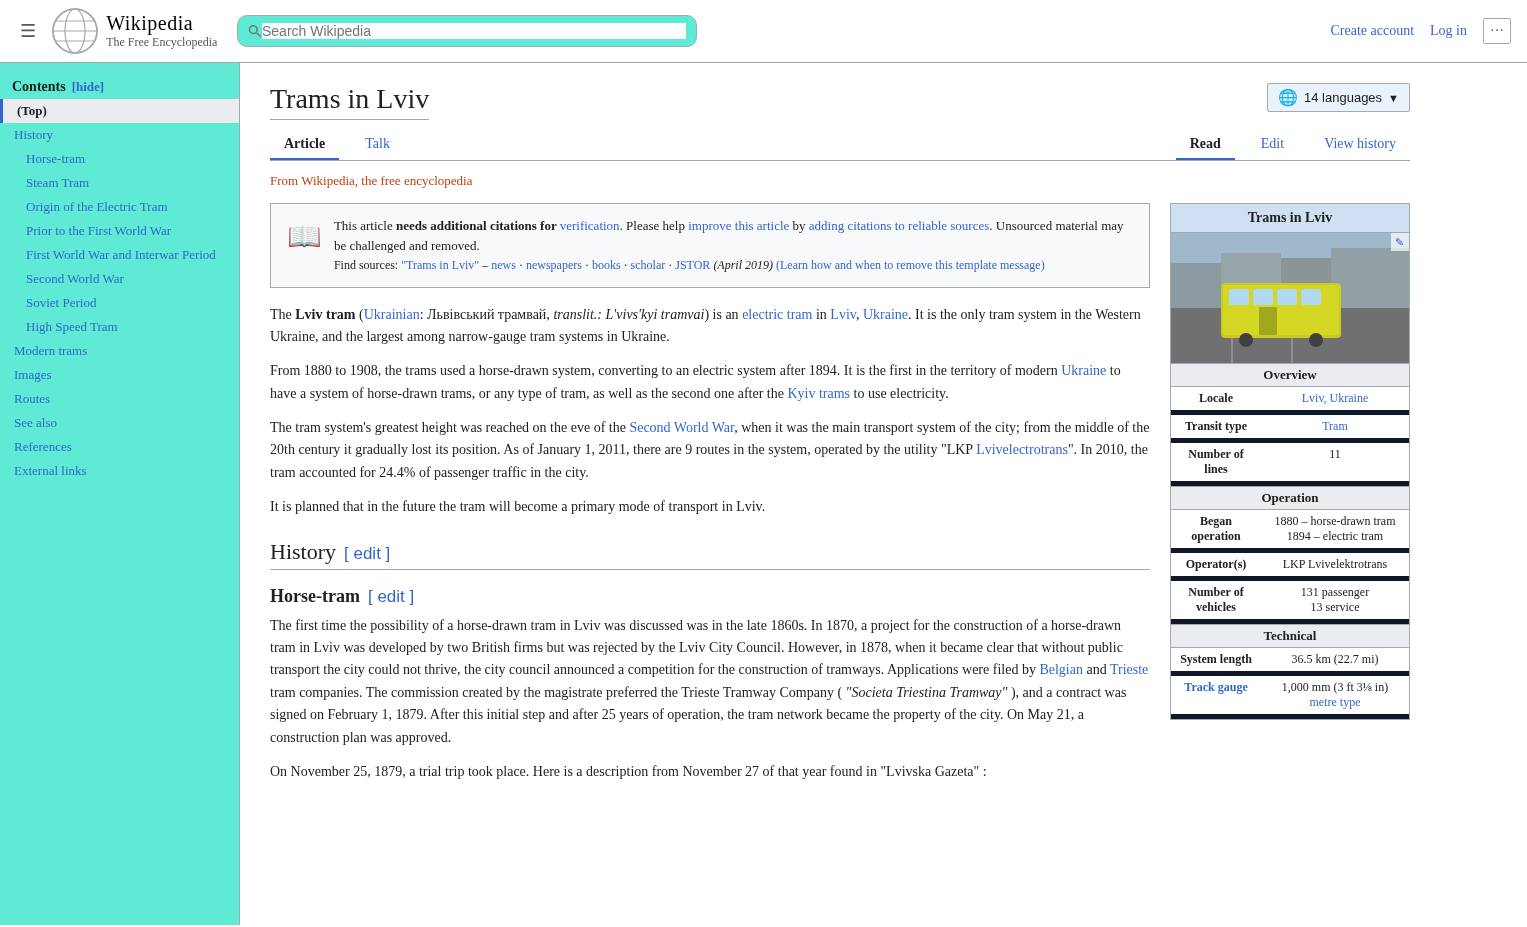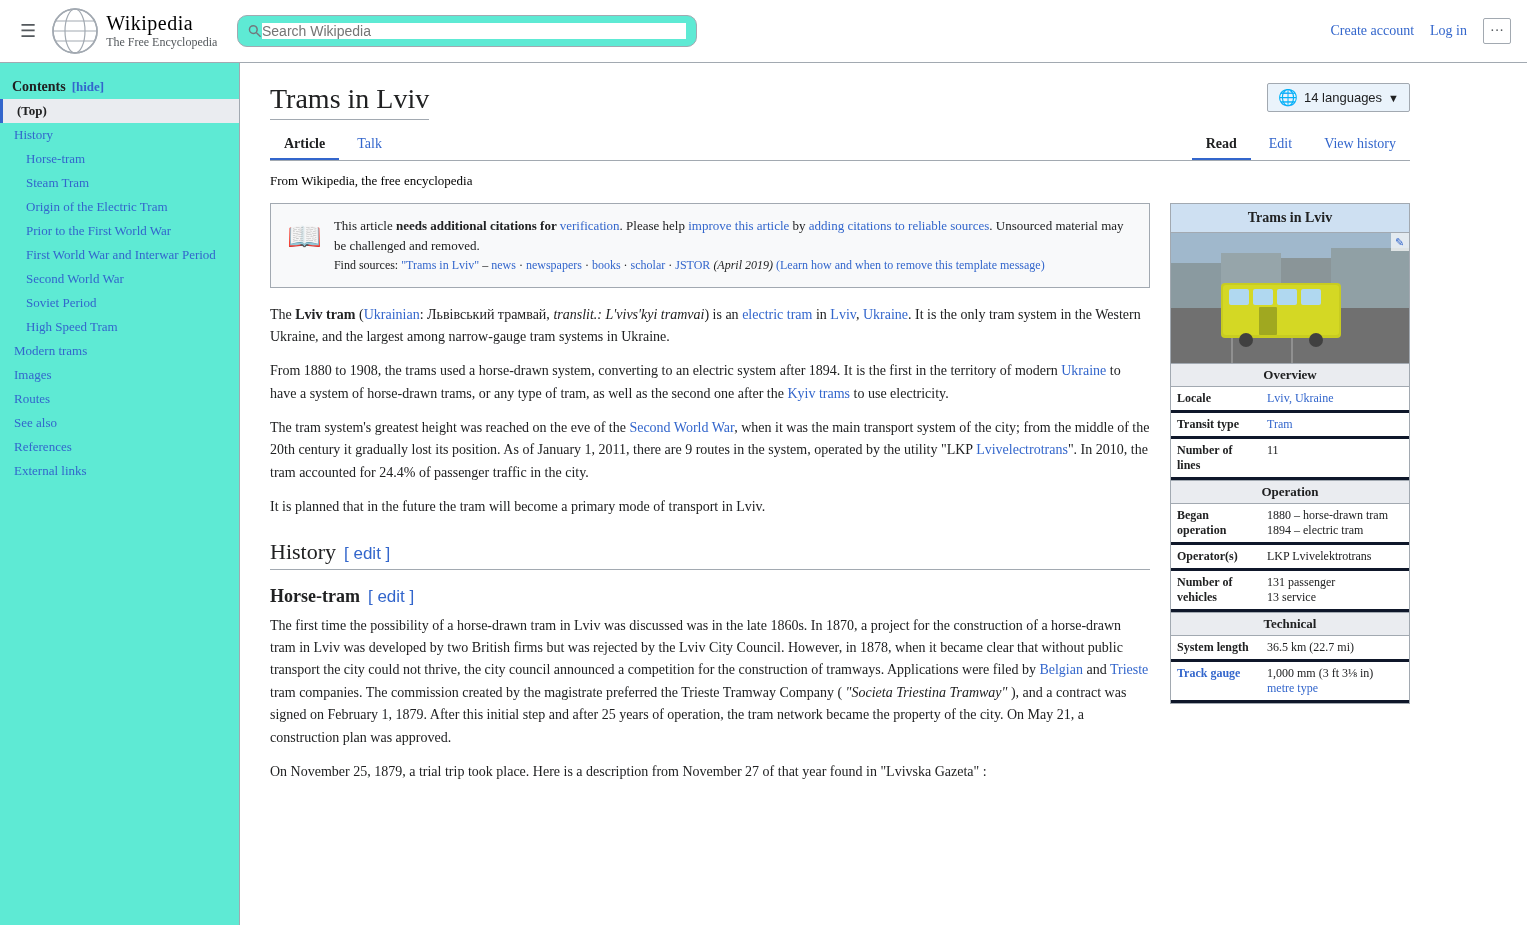--- a/index.html
+++ b/index.html
@@ -88,21 +88,21 @@
     
     #page-title { font-family: 'Linux Libertine', Georgia, serif; font-size: 28px; font-weight: normal; border-bottom: 1px solid #a2a9b1; padding-bottom: 4px; margin-bottom: 10px; }
 
     
     #tabs-row {
       display: flex;
       justify-content: space-between;
       border-bottom: 1px solid #a2a9b1;
       margin-bottom: 12px;
     }
-    #left-tabs, #right-tabs { display: flex; gap: 4px; font-family: Liberation Serif, serif; }
+    #left-tabs, #right-tabs { display: flex; gap: 12px; font-family: Liberation Serif, serif; }
     .tab {
       padding: 6px 14px;
       font-size: 14px;
       cursor: pointer;
       color: #3366cc;
       border-bottom: 2px solid transparent;
     }
     .tab.active { color: #202122; border-bottom: 2px solid #3366cc; font-weight: bold; }
 
     
@@ -115,21 +115,21 @@
       border-radius: 2px;
       padding: 4px 10px;
       font-size: 13px;
       cursor: pointer;
       color: #202122;
       margin-bottom: 10px;
       float: right;
     }
 
     
-    #from-wiki { font-size: 13px; color: #000000; margin-bottom: 14px; clear: both; }
+    #from-wiki { font-size: 13px; color: #c2410c; margin-bottom: 14px; clear: both; }
 
     
     #article-body { display: flex; gap: 20px; }
     #article-text { flex: 1; }
     #infobox-col { width: 240px; min-width: 240px; }
 
     
     .warning-box {
       border: 1px solid #a2a9b1;
       background: #f8f9fa;
@@ -188,21 +188,22 @@
       background: #eaecf0;
       font-weight: bold;
       text-align: center;
       padding: 3px 6px;
       border-top: 1px solid #a2a9b1;
       border-bottom: 1px solid #a2a9b1;
       font-size: 13px;
     }
     .infobox-row {
       display: flex;
-      border-bottom: 3px solid #0f172a;
+      border-bottom: 5px solid #0f172a;
+      text-align: center;
     }
     .infobox-label {
       width: 90px;
       min-width: 90px;
       padding: 4px 6px;
       font-weight: bold;
       vertical-align: top;
       color: #202122;
       font-size: 12px;
     }

